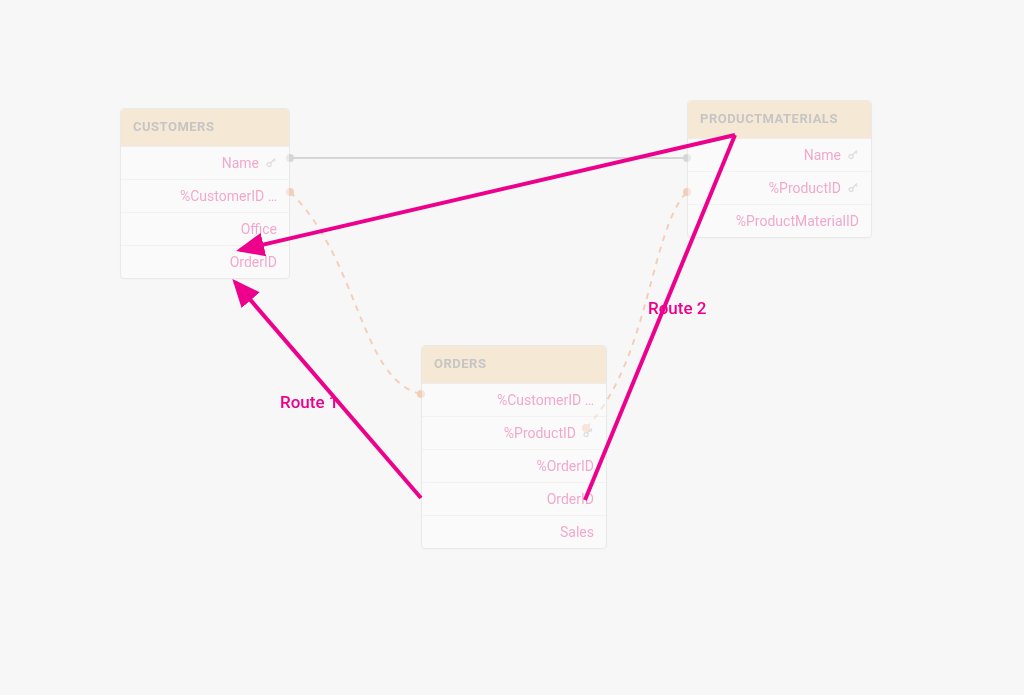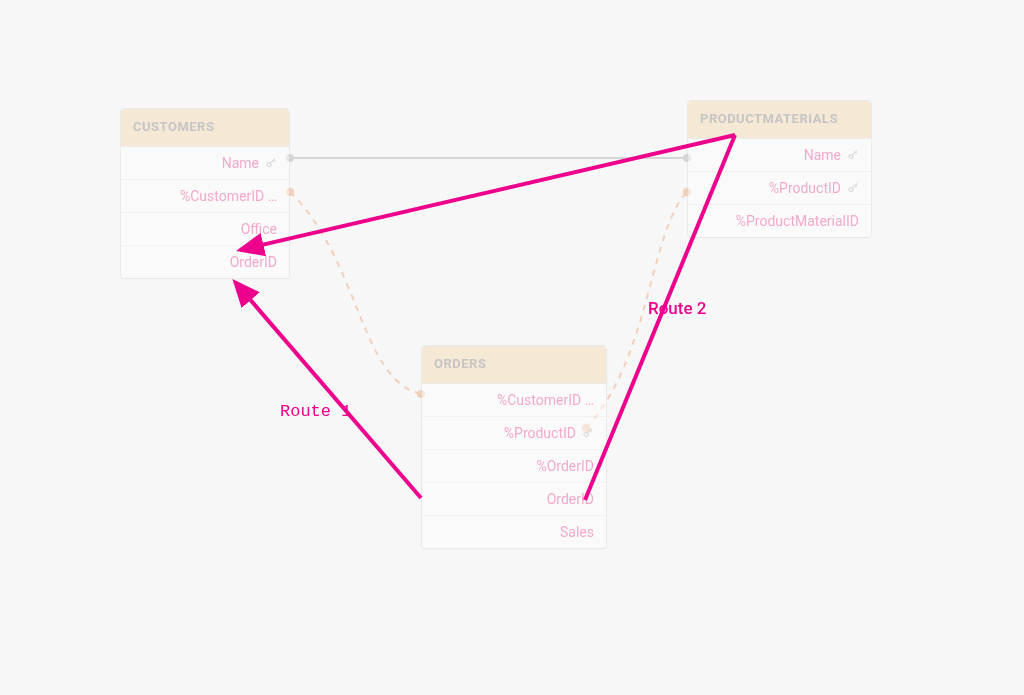--- a/index.html
+++ b/index.html
@@ -175,16 +175,16 @@
       </marker>
     </defs>
 
     <line x1="421" y1="498" x2="235" y2="282" stroke="#ec008c" stroke-width="4" marker-end="url(#arrowhead)"></line>
 
     <line x1="585" y1="500" x2="735" y2="135" stroke="#ec008c" stroke-width="4"></line>
 
     <line x1="735" y1="135" x2="240" y2="250" stroke="#ec008c" stroke-width="4" marker-end="url(#arrowhead)"></line>
   </svg>
 
-  <div class="route-label" style="left:280px; top:402px;font-family:Liberation Mono, monospace;">Route 1</div>
+  <div class="route-label" style="left:280px; top:392px;">Route 1</div>
   <div class="route-label" style="left:648px; top:298px;">Route 2</div>
 
 </div>
 
 </body></html>

